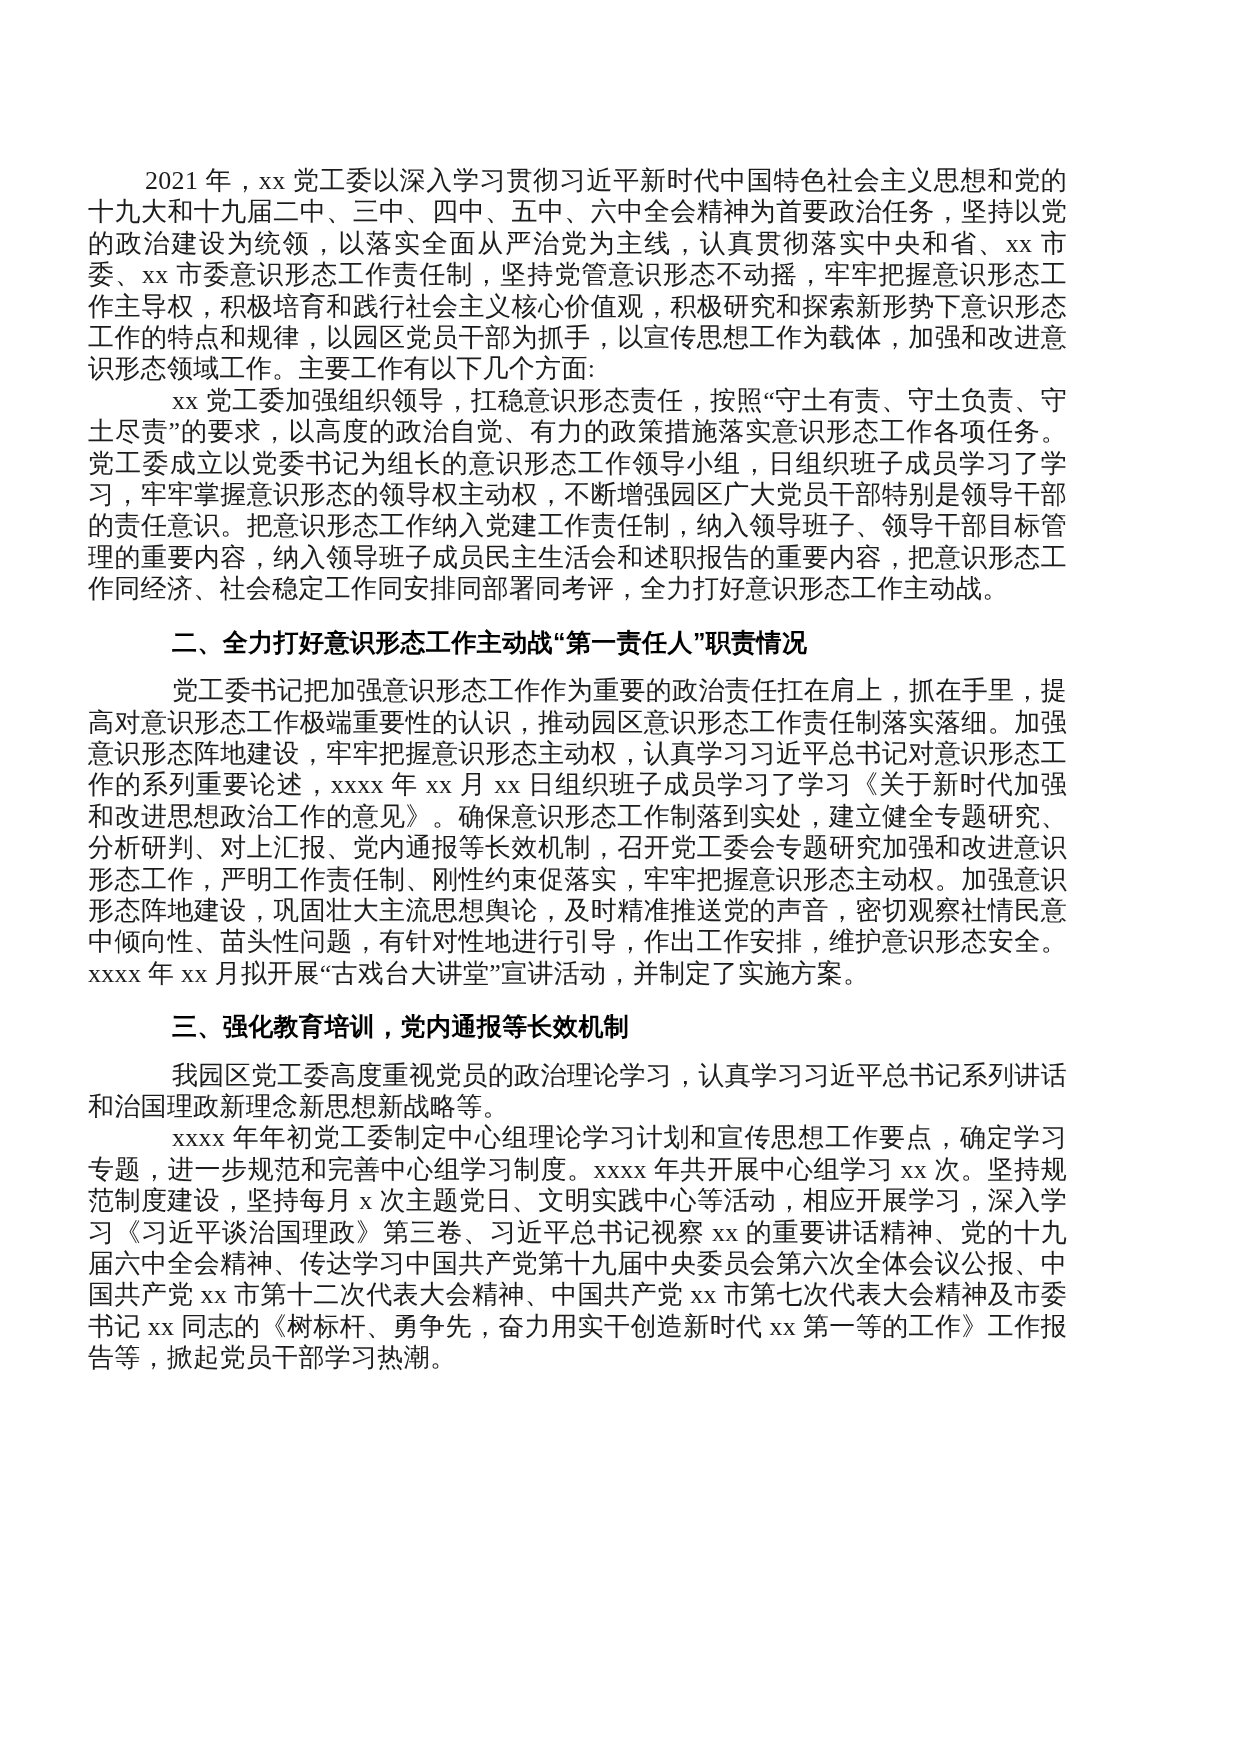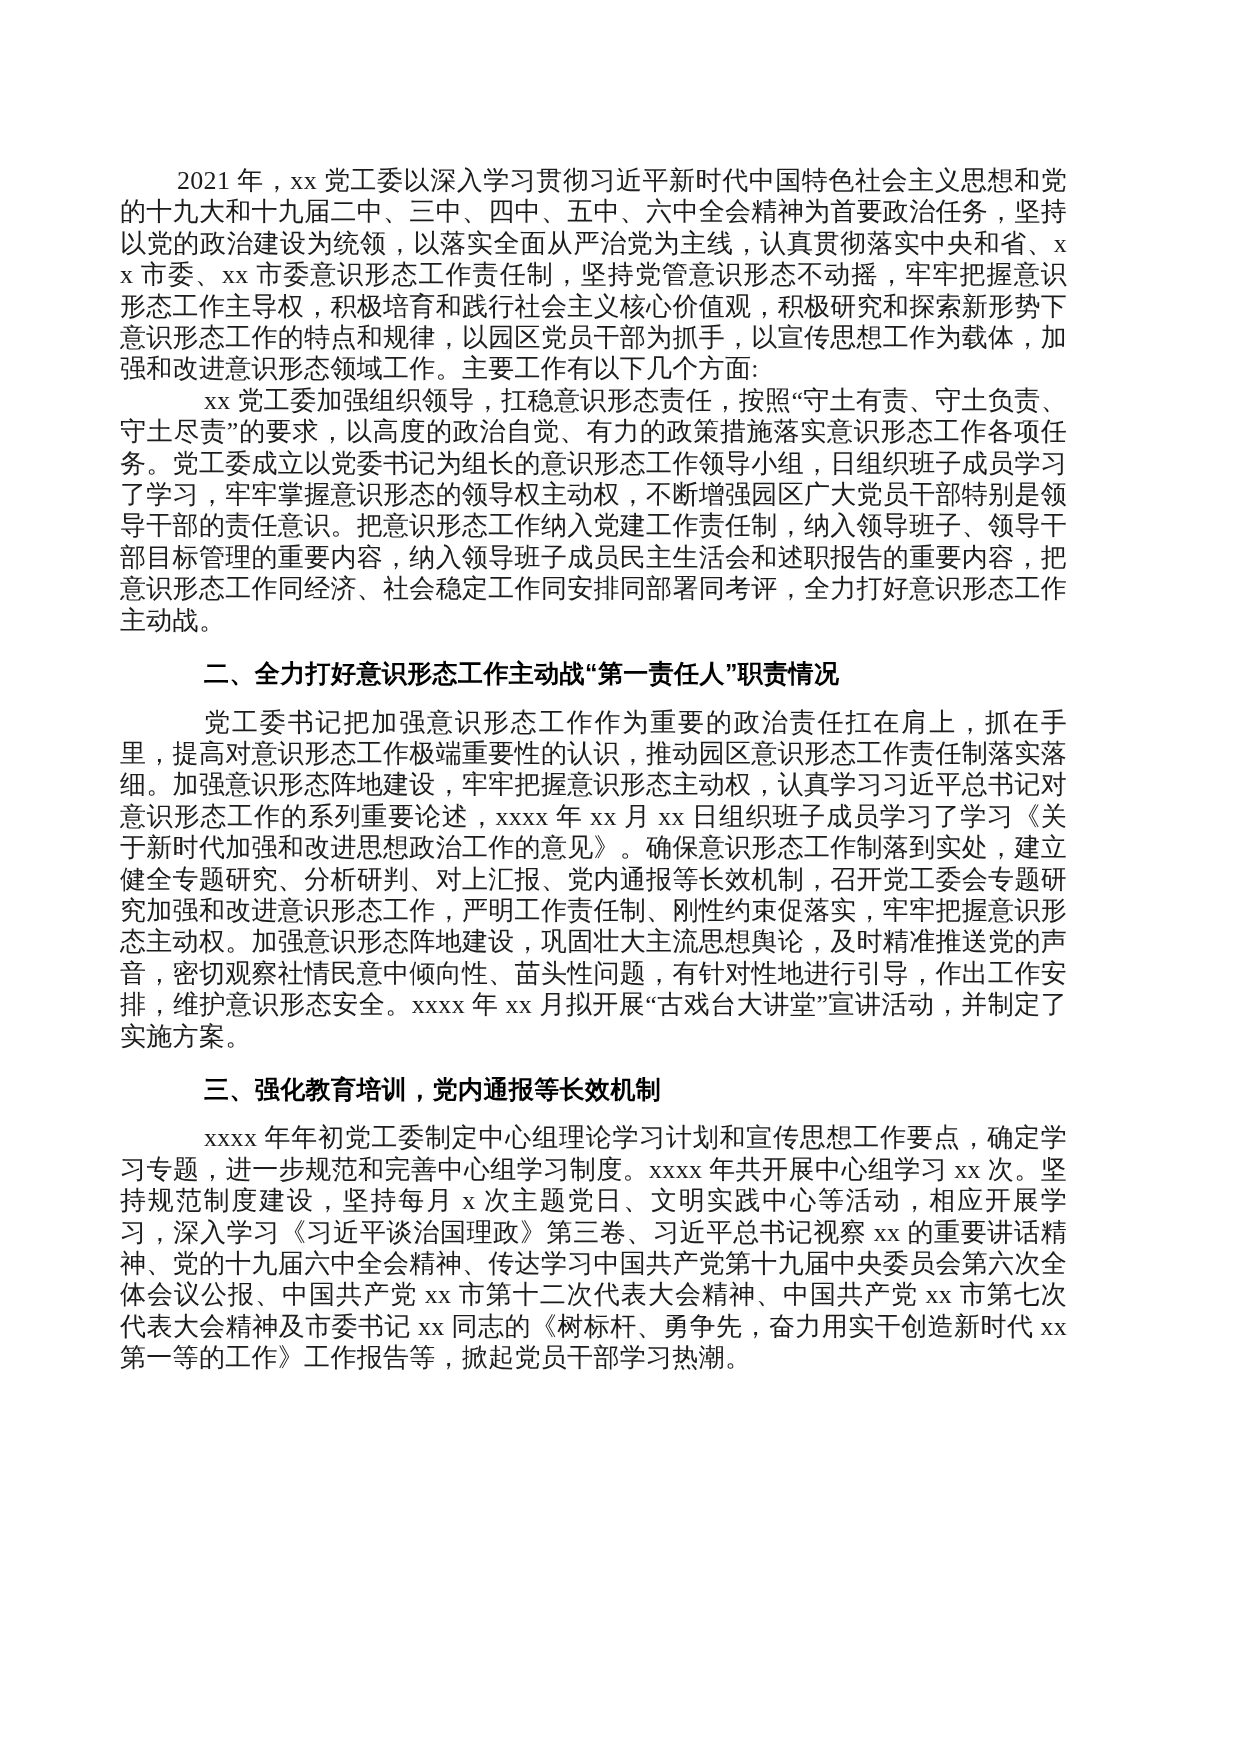--- a/index.html
+++ b/index.html
@@ -9,21 +9,21 @@
   }
   body {
     width: 1240px;
     height: 1754px;
     overflow: hidden;
   }
   .page {
     box-sizing: border-box;
     width: 1240px;
     height: 1520px;
-    padding: 165px 173px 0 120px;
+    padding: 165px 173px 0 88px;
     background: #ffffff;
   }
   .para {
     font-family: "Liberation Serif", "DejaVu Serif", serif;
     font-size: 26px;
     line-height: 31.4px;
     letter-spacing: 0.3px;
     color: #1c1c1c;
     text-align: justify;
     text-justify: inter-ideograph;
@@ -54,17 +54,18 @@
 
 
   <p class="para">xx 党工委加强组织领导，扛稳意识形态责任，按照“守土有责、守土负责、守土尽责”的要求，以高度的政治自觉、有力的政策措施落实意识形态工作各项任务。党工委成立以党委书记为组长的意识形态工作领导小组，日组织班子成员学习了学习，牢牢掌握意识形态的领导权主动权，不断增强园区广大党员干部特别是领导干部的责任意识。把意识形态工作纳入党建工作责任制，纳入领导班子、领导干部目标管理的重要内容，纳入领导班子成员民主生活会和述职报告的重要内容，把意识形态工作同经济、社会稳定工作同安排同部署同考评，全力打好意识形态工作主动战。</p>
 
   <h2 class="sec-heading">二、全力打好意识形态工作主动战“第一责任人”职责情况</h2>
 
   <p class="para">党工委书记把加强意识形态工作作为重要的政治责任扛在肩上，抓在手里，提高对意识形态工作极端重要性的认识，推动园区意识形态工作责任制落实落细。加强意识形态阵地建设，牢牢把握意识形态主动权，认真学习习近平总书记对意识形态工作的系列重要论述，xxxx 年 xx 月 xx 日组织班子成员学习了学习《关于新时代加强和改进思想政治工作的意见》。确保意识形态工作制落到实处，建立健全专题研究、分析研判、对上汇报、党内通报等长效机制，召开党工委会专题研究加强和改进意识形态工作，严明工作责任制、刚性约束促落实，牢牢把握意识形态主动权。加强意识形态阵地建设，巩固壮大主流思想舆论，及时精准推送党的声音，密切观察社情民意中倾向性、苗头性问题，有针对性地进行引导，作出工作安排，维护意识形态安全。xxxx 年 xx 月拟开展“古戏台大讲堂”宣讲活动，并制定了实施方案。</p>
 
   <h2 class="sec-heading">三、强化教育培训，党内通报等长效机制</h2>
 
+  <p class="para">我园区党工委高度重视党员的政治理论学习，认真学习习近平总书记系列讲话和治国理政新理念新思想新战略等。</p>
 
 
   <p class="para">xxxx 年年初党工委制定中心组理论学习计划和宣传思想工作要点，确定学习专题，进一步规范和完善中心组学习制度。xxxx 年共开展中心组学习 xx 次。坚持规范制度建设，坚持每月 x 次主题党日、文明实践中心等活动，相应开展学习，深入学习《习近平谈治国理政》第三卷、习近平总书记视察 xx 的重要讲话精神、党的十九届六中全会精神、传达学习中国共产党第十九届中央委员会第六次全体会议公报、中国共产党 xx 市第十二次代表大会精神、中国共产党 xx 市第七次代表大会精神及市委书记 xx 同志的《树标杆、勇争先，奋力用实干创造新时代 xx 第一等的工作》工作报告等，掀起党员干部学习热潮。</p>
 
 </div>
 
 </body></html>

